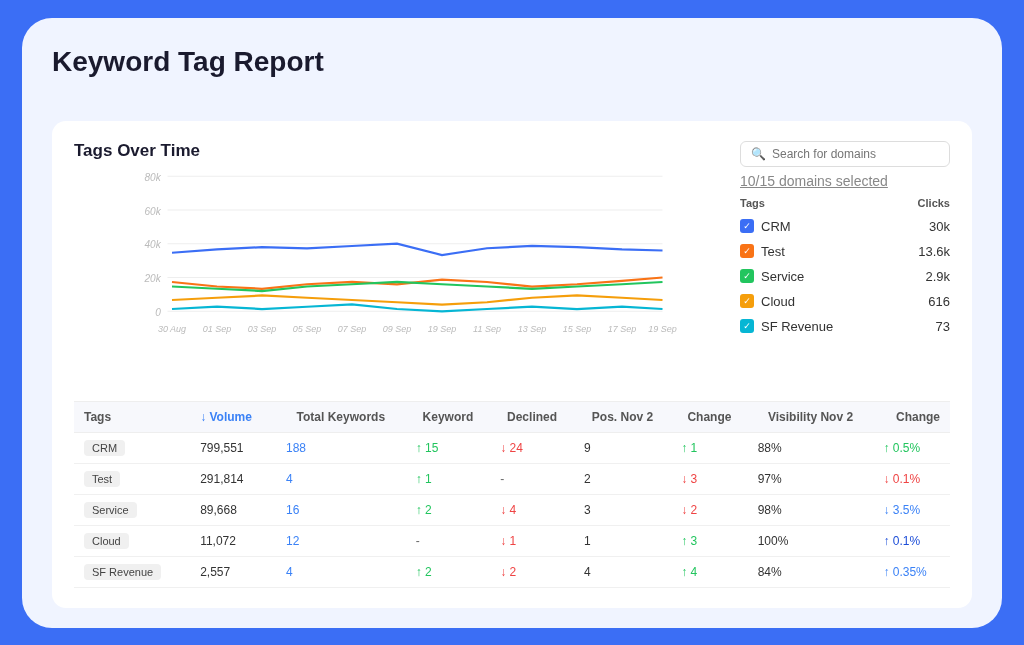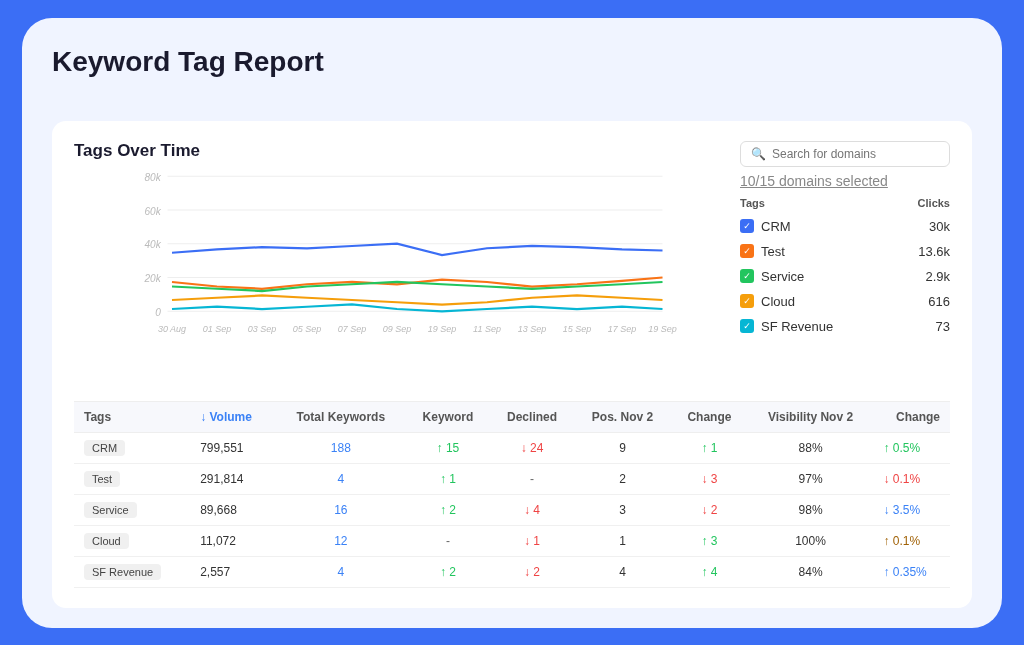--- a/index.html
+++ b/index.html
@@ -159,21 +159,21 @@
     thead th.center { text-align: center; }
     tbody tr {
       border-bottom: 1px solid #f0f0f0;
     }
     tbody td {
       padding: 7px 10px;
       color: #333;
       white-space: nowrap;
     }
     tbody td.right { text-align: left; }
-    tbody td.center { text-align: center; }
+    tbody td.center { }
     .tag-badge {
       background: #f0f0f0;
       border-radius: 4px;
       padding: 2px 8px;
       font-size: 11px;
       color: #444;
       display: inline-block;
     }
     .chart-svg-container {
       position: relative;
@@ -333,21 +333,21 @@
     </tr>
             <tr>
       <td><span class="tag-badge">Cloud</span></td>
       <td>11,072</td>
       <td class="center" style="color:#3b82f6">12</td>
       <td class="center" style="color:#666">-</td>
       <td class="center" style="color:#ef4444">↓ 1</td>
       <td class="center">1</td>
       <td class="center" style="color:#22c55e">↑ 3</td>
       <td class="center">100%</td>
-      <td class="right" style="color:#a16207">↑ 0.1%</td>
+      <td class="right" style="color:#1d4ed8">↑ 0.1%</td>
     </tr>
             <tr>
       <td><span class="tag-badge">SF Revenue</span></td>
       <td>2,557</td>
       <td class="center" style="color:#3b82f6">4</td>
       <td class="center" style="color:#22c55e">↑ 2</td>
       <td class="center" style="color:#ef4444">↓ 2</td>
       <td class="center">4</td>
       <td class="center" style="color:#22c55e">↑ 4</td>
       <td class="center">84%</td>

